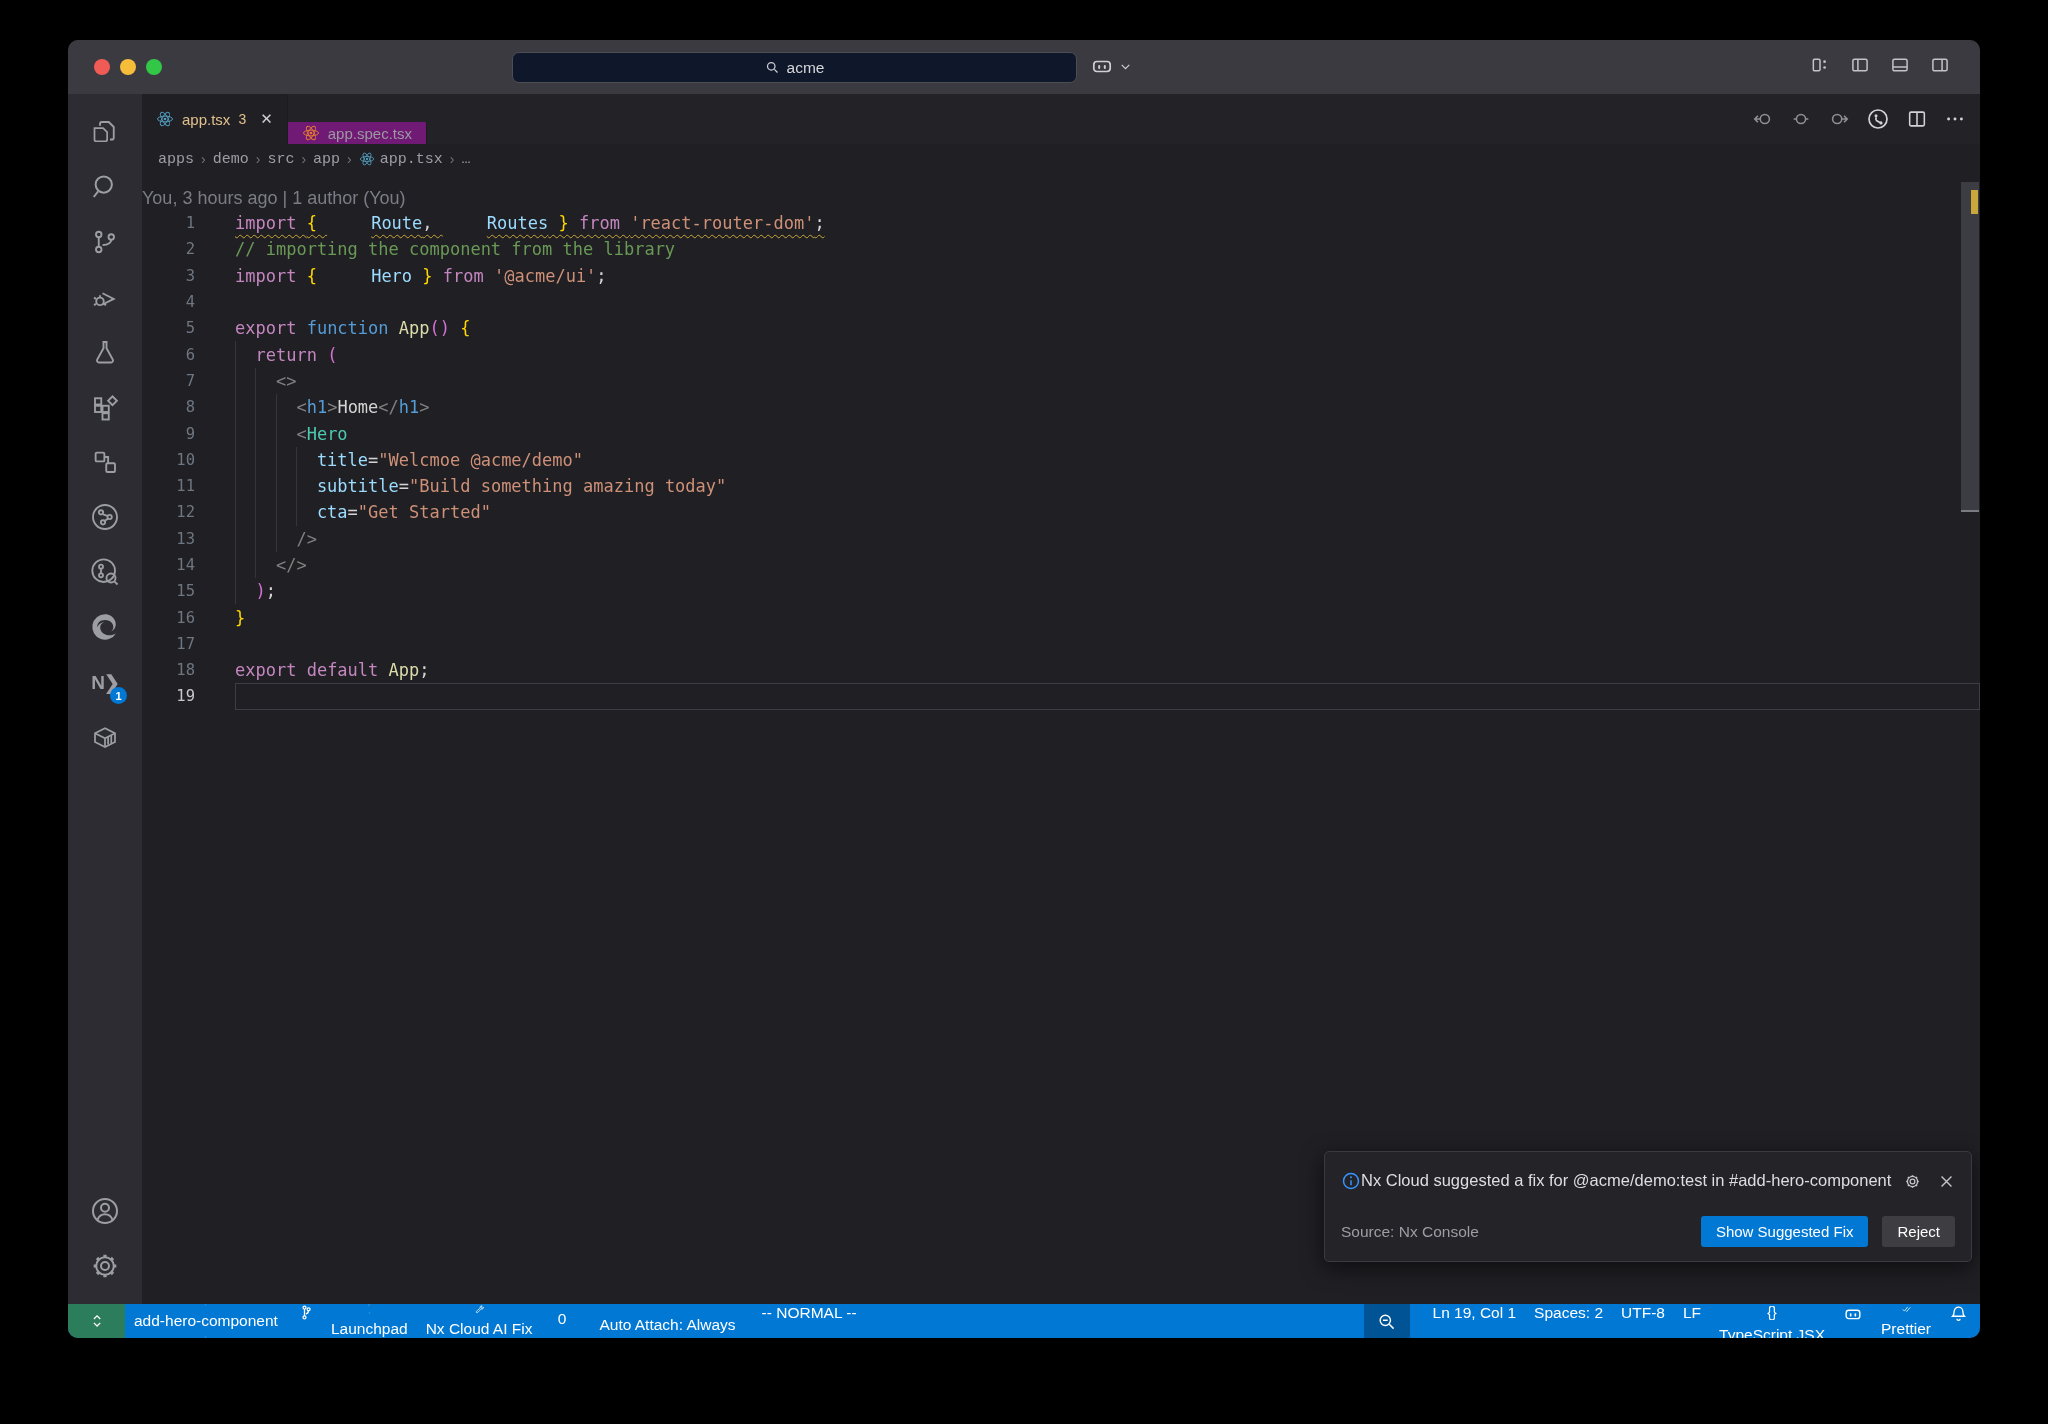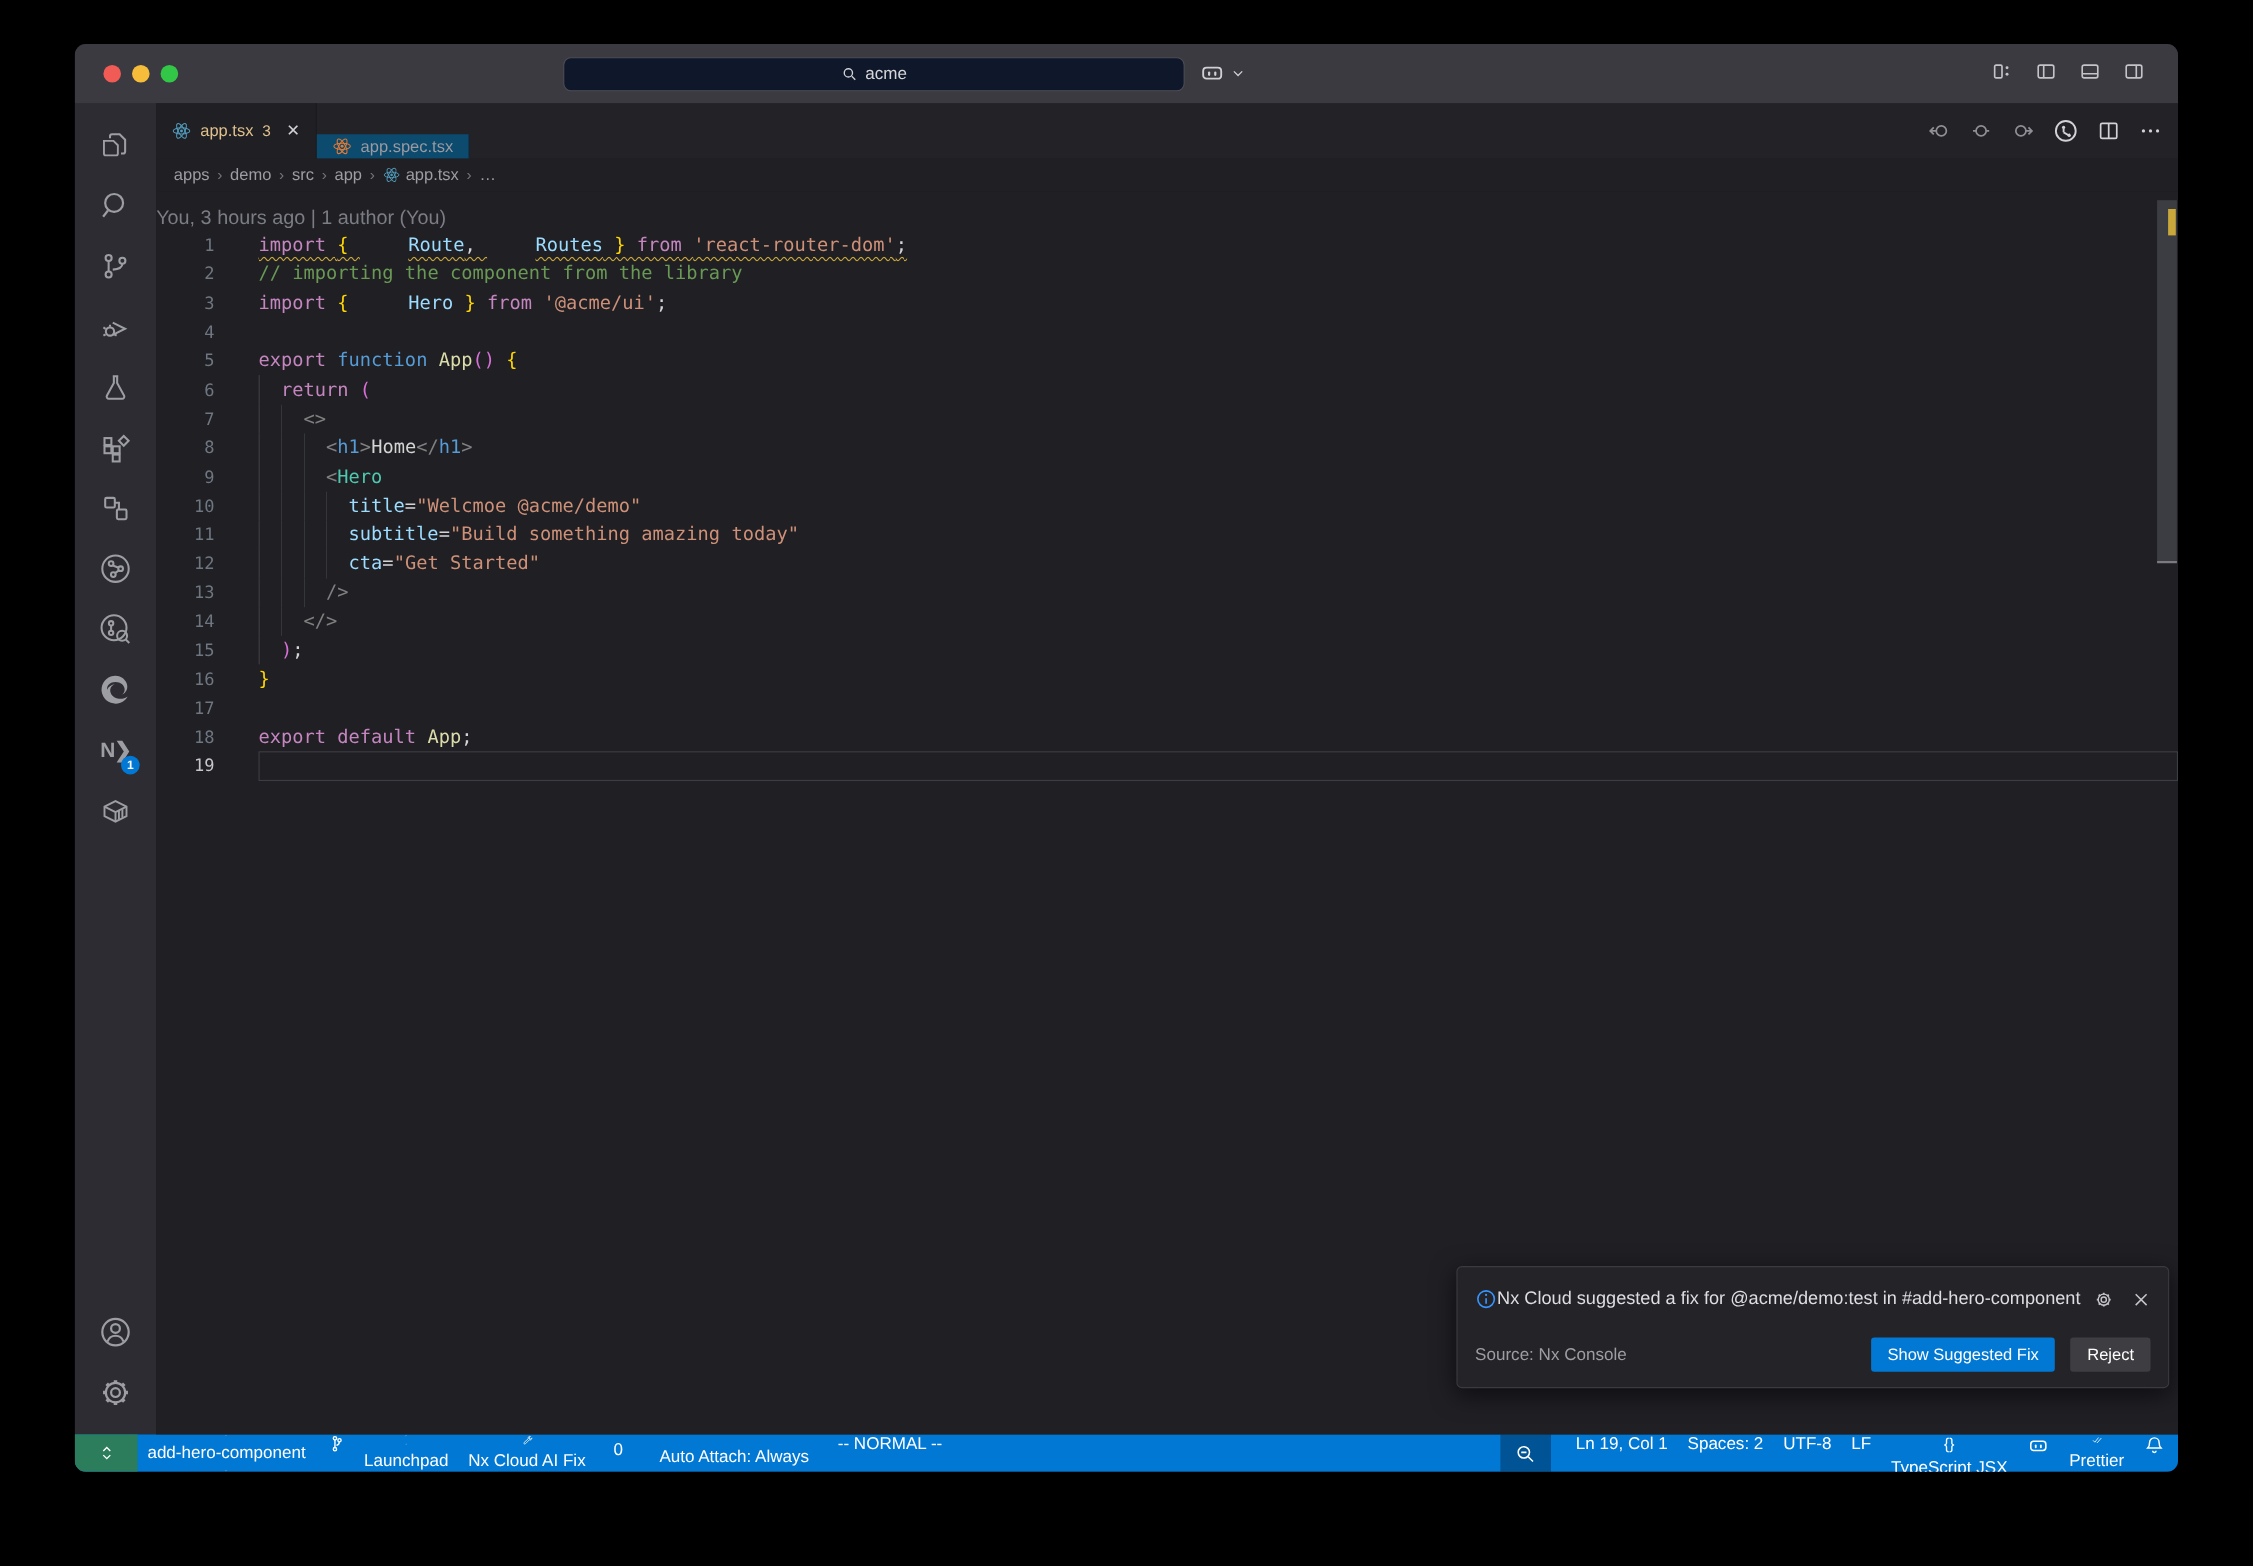--- a/index.html
+++ b/index.html
@@ -31,30 +31,30 @@
   .ab-badge { position:absolute; right:2px; bottom:2px; min-width:17px; height:17px; border-radius:50%;
     background:var(--accent); color:#fff; font-size:11px; display:flex; align-items:center; justify-content:center; font-weight:bold; }
   .nx-text { font-family:"Liberation Sans",sans-serif; font-weight:bold; font-size:19px; letter-spacing:-1px; color:#9d9da4; }
 
   .editor-col { flex:1; display:flex; flex-direction:column; min-width:0; position:relative; }
 
   
   .tabbar { height:50px; flex:0 0 50px; background:#232327; display:flex; position:relative; }
   .tab { display:flex; align-items:center; gap:8px; padding:0 14px; font-size:15px; border-right:1px solid #1c1c20; }
   .tab.active { background:#1f1f24; color:var(--modified); }
-  .tab.inactive { background:#0c4a6e; color:#9a9aa0;margin-top:28px; }
+  .tab.inactive { background:#701a75; color:#9a9aa0;margin-top:28px; }
   .tab .close { color:#cfcfd4; font-size:15px; margin-left:6px; }
   .tab-badge { font-size:14px; }
   .editor-actions { position:absolute; right:14px; top:0; height:50px; display:flex; align-items:center; gap:16px; color:#8f8f96; }
   .editor-actions .bright { color:#d2d2d7; }
 
   
   .breadcrumbs { height:30px; flex:0 0 30px; display:flex; align-items:center; padding-left:16px; font-size:15px; color:#9d9da4; gap:4px; background:#1f1f24; }
   .bc-sep { color:#74747b; font-size:14px; padding:0 3px; }
-  .bc-item { display:flex; align-items:center; gap:5px; }
+  .bc-item { display:flex; align-items:center; gap:5px;font-family:Liberation Mono, monospace; }
 
   
   .code-area { flex:1; position:relative; overflow:hidden; background:#1f1f24; padding-top:12px;
     font-family:"DejaVu Sans Mono", monospace; font-size:17px; }
   .blame-row { height:24px; color:#7c7c85; font-size:18px; font-family:"Liberation Sans",sans-serif; display:flex; align-items:center; }
   .code-row { display:flex; height:26.3px; align-items:center; }
   .gutter { width:93px; flex:0 0 93px; text-align:right; padding-right:40px; color:#6e7681; font-size:15.5px; }
   .code-row.cur .gutter { color:#c6c6cb; }
   .line-content { flex:1; white-space:pre; color:#d4d4d4; height:100%; display:flex; align-items:center; }
   .code-row.cur .line-content { border:1px solid #3d3d45; }

